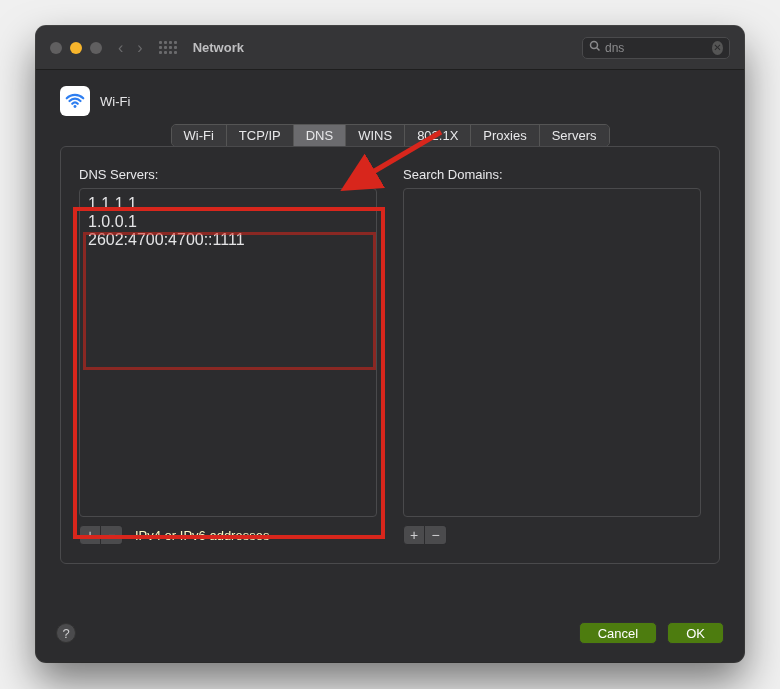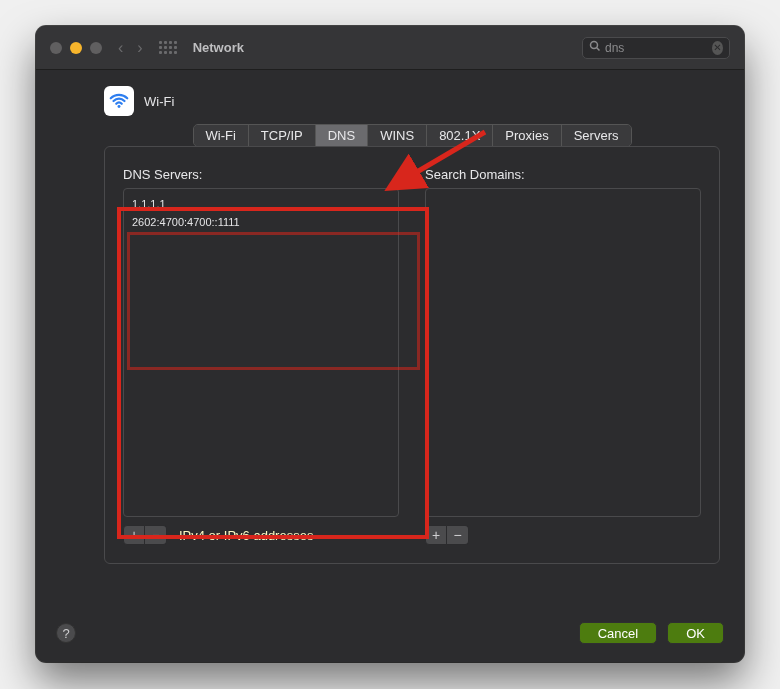--- a/index.html
+++ b/index.html
@@ -54,21 +54,21 @@
     background: transparent; border: none; outline: none;
     color: #8a8a8c; font-size: 12px; width: 100%;
   }
   .search-wrap .clear {
     width: 14px; height: 14px; border-radius: 50%;
     background: #555; color: #2a2a2c; font-size: 10px;
     display: flex; align-items: center; justify-content: center;
     cursor: pointer;
   }
 
-  .content { padding: 16px 24px 18px 24px; position: relative; margin-left: 44px; }
+  .content { padding: 16px 24px 18px 24px; position: relative; }
 
   .header-row { display: flex; align-items: center; gap: 10px; margin-bottom: 8px; }
   .wifi-icon {
     width: 30px; height: 30px; background: #fff; border-radius: 6px;
     display: flex; align-items: center; justify-content: center;
   }
   .wifi-name { color: #e5e5e7; }
 
   .tabstrip {
     display: flex; justify-content: center; margin: 2px auto 0 auto;
@@ -93,21 +93,21 @@
   .columns { display: flex; gap: 26px; height: 100%; }
   .col { flex: 1; display: flex; flex-direction: column; }
   .col-label { font-size: 13px; color: #e8e8ea; margin-bottom: 6px; }
   .listbox {
     flex: 1;
     border: 1px solid #4a4a4c; border-radius: 4px;
     background: #2c2c2e;
     padding: 6px 8px;
     overflow: auto;
   }
-  .listbox .row { color: #e4e4e6; font-size: 11px; line-height: 18px; white-space: nowrap; }
+  .listbox .row { color: #e4e4e6; font-size: 16px; line-height: 18px; white-space: nowrap; }
   .below-row { display: flex; align-items: center; gap: 12px; margin-top: 8px; }
   .btn-group { display: flex; }
   .sq-btn {
     width: 22px; height: 20px;
     background: #4b4b4d; border: 1px solid #2b2b2d;
     color: #cfcfd1; display: flex; align-items: center; justify-content: center;
     font-size: 14px; cursor: pointer;
   }
   .sq-btn:first-child { border-radius: 4px 0 0 4px; }
   .sq-btn:last-child  { border-radius: 0 4px 4px 0; border-left: none; }
@@ -210,20 +210,21 @@
         <div class="tab">Proxies</div>
         <div class="tab">Servers</div>
       </div>
 
     <div class="panel">
       <div class="columns">
         <div class="col">
           <div class="col-label">DNS Servers:</div>
           <div class="listbox" id="dns-servers-list">
               <div class="row">1.1.1.1</div>
+              <div class="row">1.0.0.1</div>
               <div class="row">2602:4700:4700::1111</div>
             </div>
           <div class="below-row">
             <div class="btn-group">
               <div class="sq-btn">+</div>
               <div class="sq-btn">−</div>
             </div>
             <div class="hint">IPv4 or IPv6 addresses</div>
           </div>
         </div>

